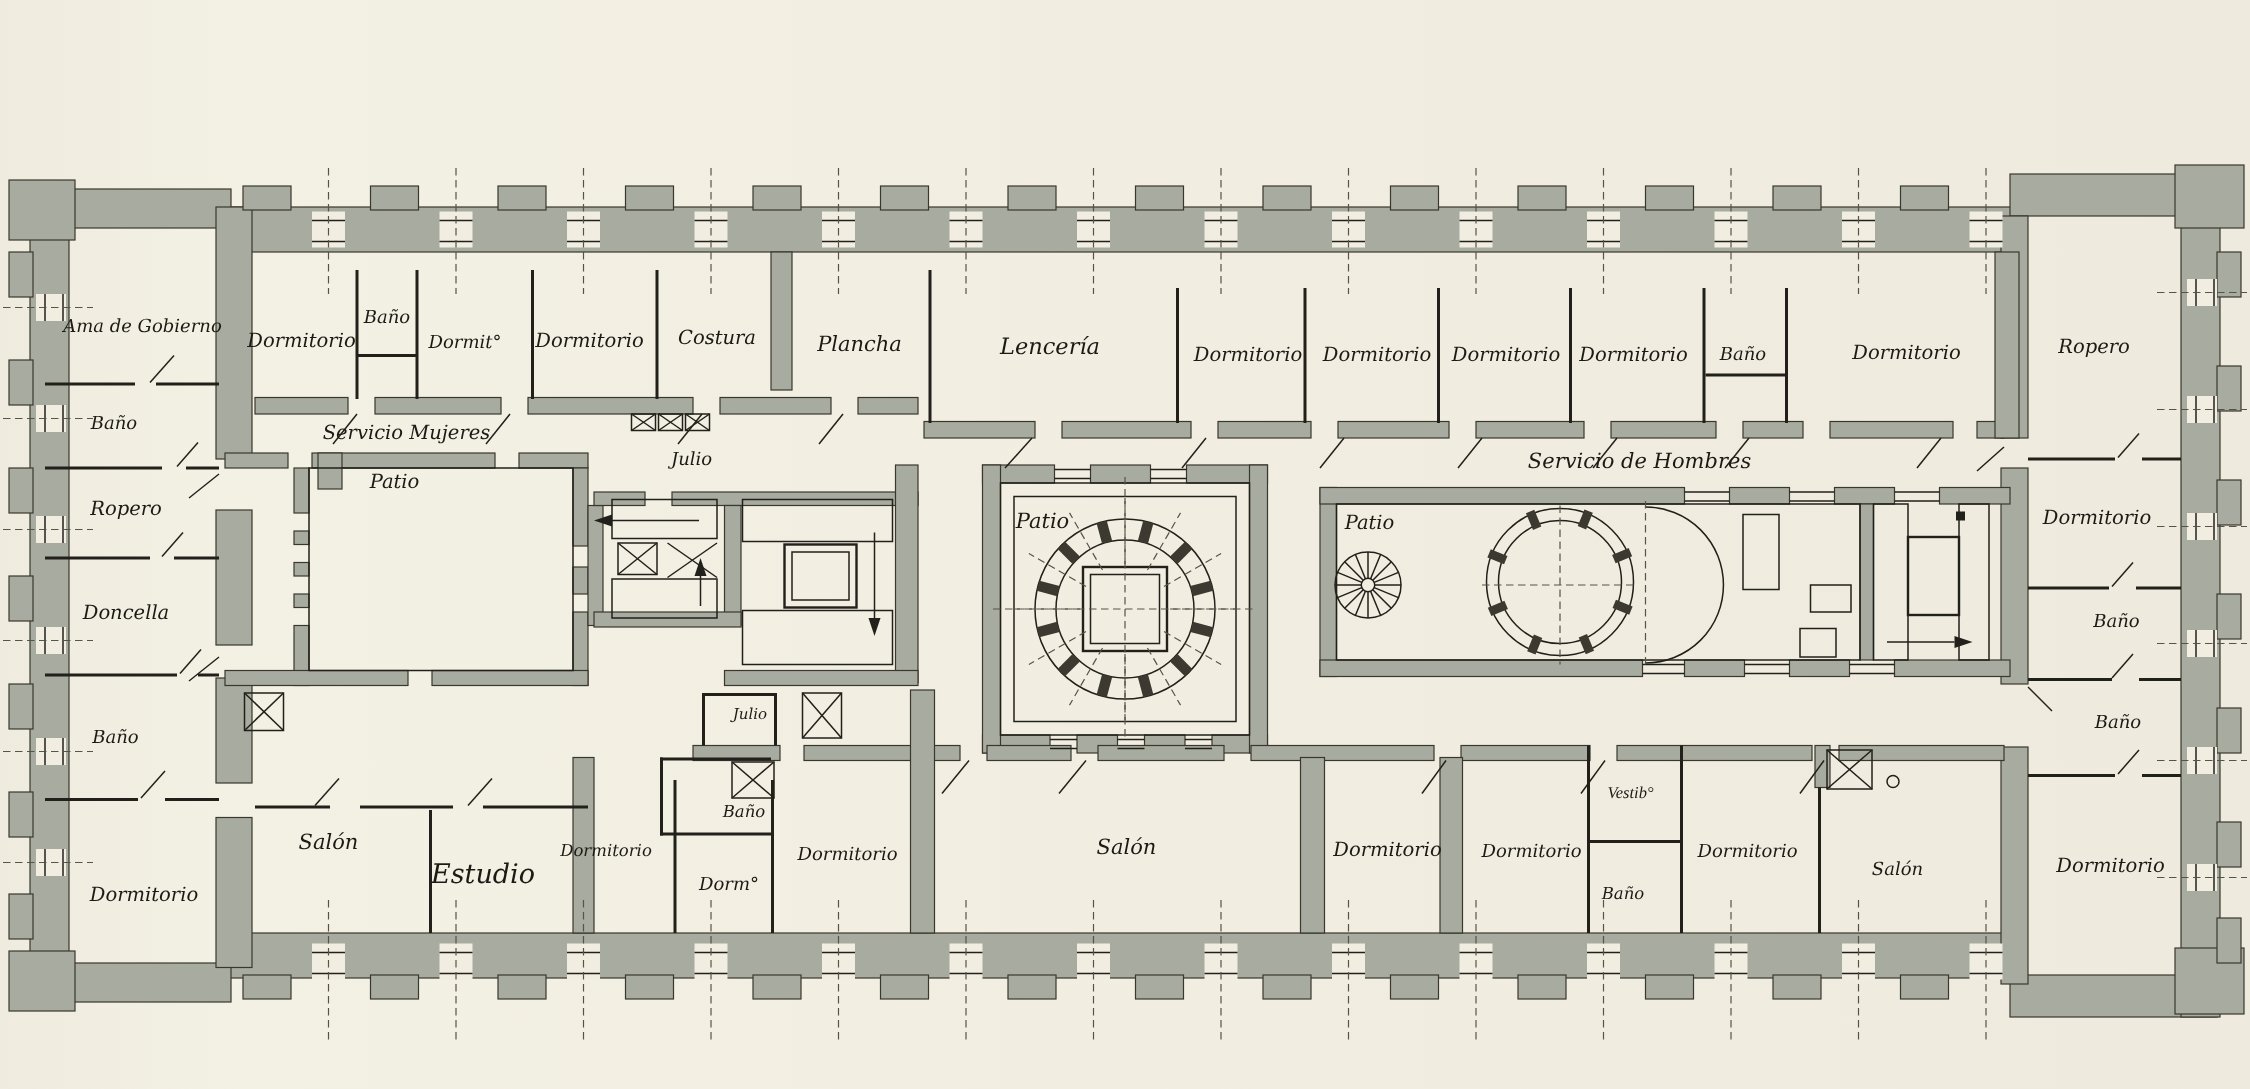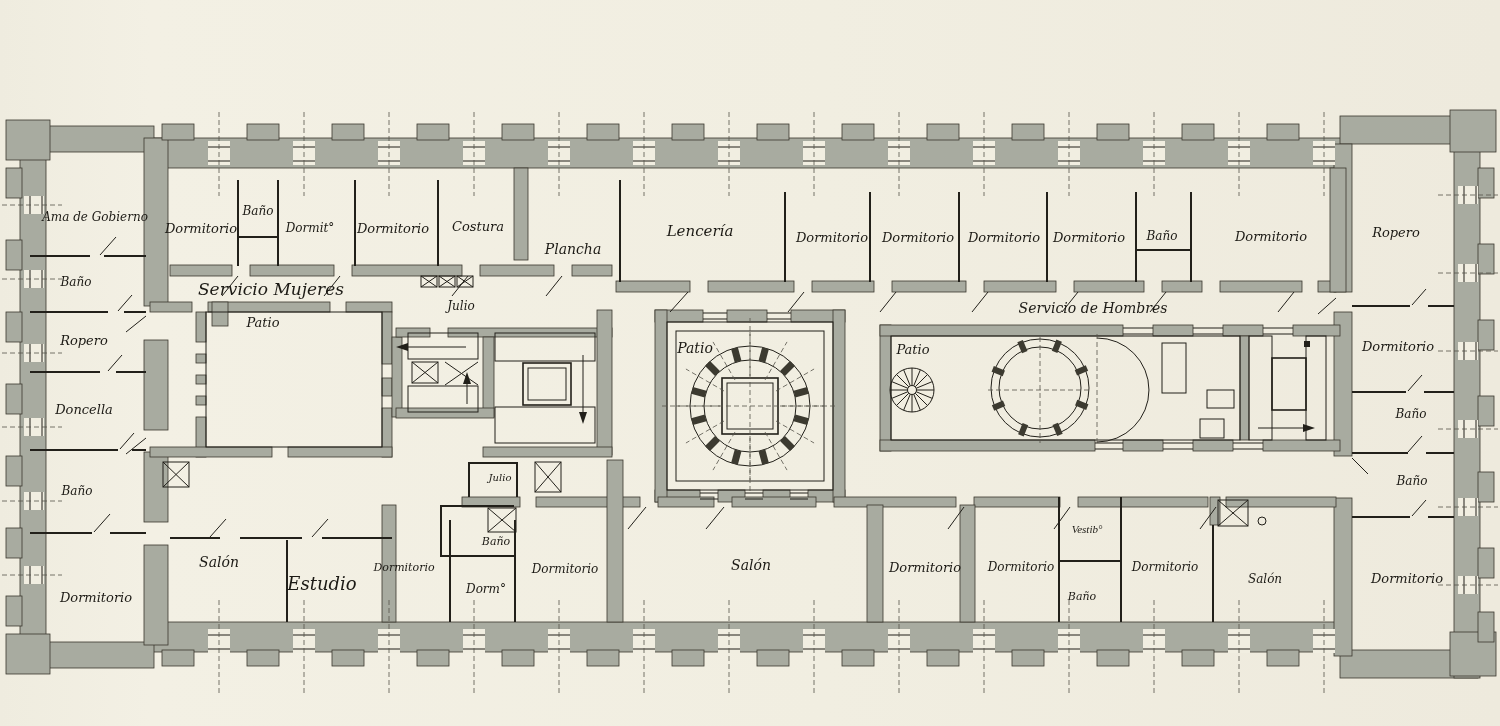--- a/index.html
+++ b/index.html
@@ -546,31 +546,31 @@
       </g>
   </svg>
 
   <div id="labels">
       <span style="left: 95px; top: 217px; font-size: 12px;">Ama de Gobierno</span>
       <span style="left: 201px; top: 228px; font-size: 13px;">Dormitorio</span>
       <span style="left: 258px; top: 211px; font-size: 12px;">Baño</span>
       <span style="left: 310px; top: 228px; font-size: 12px;">Dormit°</span>
       <span style="left: 393px; top: 228px; font-size: 13px;">Dormitorio</span>
       <span style="left: 478px; top: 226px; font-size: 13px;">Costura</span>
-      <span style="left: 573px; top: 249px; font-size: 14px; font-style: italic;">Plancha</span>
+      <span style="left: 573px; top: 230px; font-size: 14px; font-style: italic;">Plancha</span>
       <span style="left: 700px; top: 231px; font-size: 15px;">Lencería</span>
       <span style="left: 832px; top: 237px; font-size: 13px;">Dormitorio</span>
       <span style="left: 918px; top: 237px; font-size: 13px;">Dormitorio</span>
       <span style="left: 1004px; top: 237px; font-size: 13px;">Dormitorio</span>
       <span style="left: 1089px; top: 237px; font-size: 13px;">Dormitorio</span>
       <span style="left: 1162px; top: 236px; font-size: 12px;">Baño</span>
       <span style="left: 1271px; top: 236px; font-size: 13px;">Dormitorio</span>
       <span style="left: 1396px; top: 232px; font-size: 13px;">Ropero</span>
       <span style="left: 76px; top: 282px; font-size: 12px;">Baño</span>
-      <span style="left: 271px; top: 289px; font-size: 17px;">Servicio Mujeres</span>
+      <span style="left: 271px; top: 289px; font-size: 13px;">Servicio Mujeres</span>
       <span style="left: 263px; top: 322px; font-size: 13px;">Patio</span>
       <span style="left: 461px; top: 306px; font-size: 12px;">Julio</span>
       <span style="left: 84px; top: 340px; font-size: 13px;">Ropero</span>
       <span style="left: 84px; top: 409px; font-size: 13px;">Doncella</span>
       <span style="left: 695px; top: 348px; font-size: 14px;">Patio</span>
       <span style="left: 913px; top: 349px; font-size: 13px;">Patio</span>
       <span style="left: 1093px; top: 308px; font-size: 14px;">Servicio de Hombres</span>
       <span style="left: 1398px; top: 346px; font-size: 13px;">Dormitorio</span>
       <span style="left: 1411px; top: 414px; font-size: 12px;">Baño</span>
       <span style="left: 77px; top: 491px; font-size: 12px;">Baño</span>

